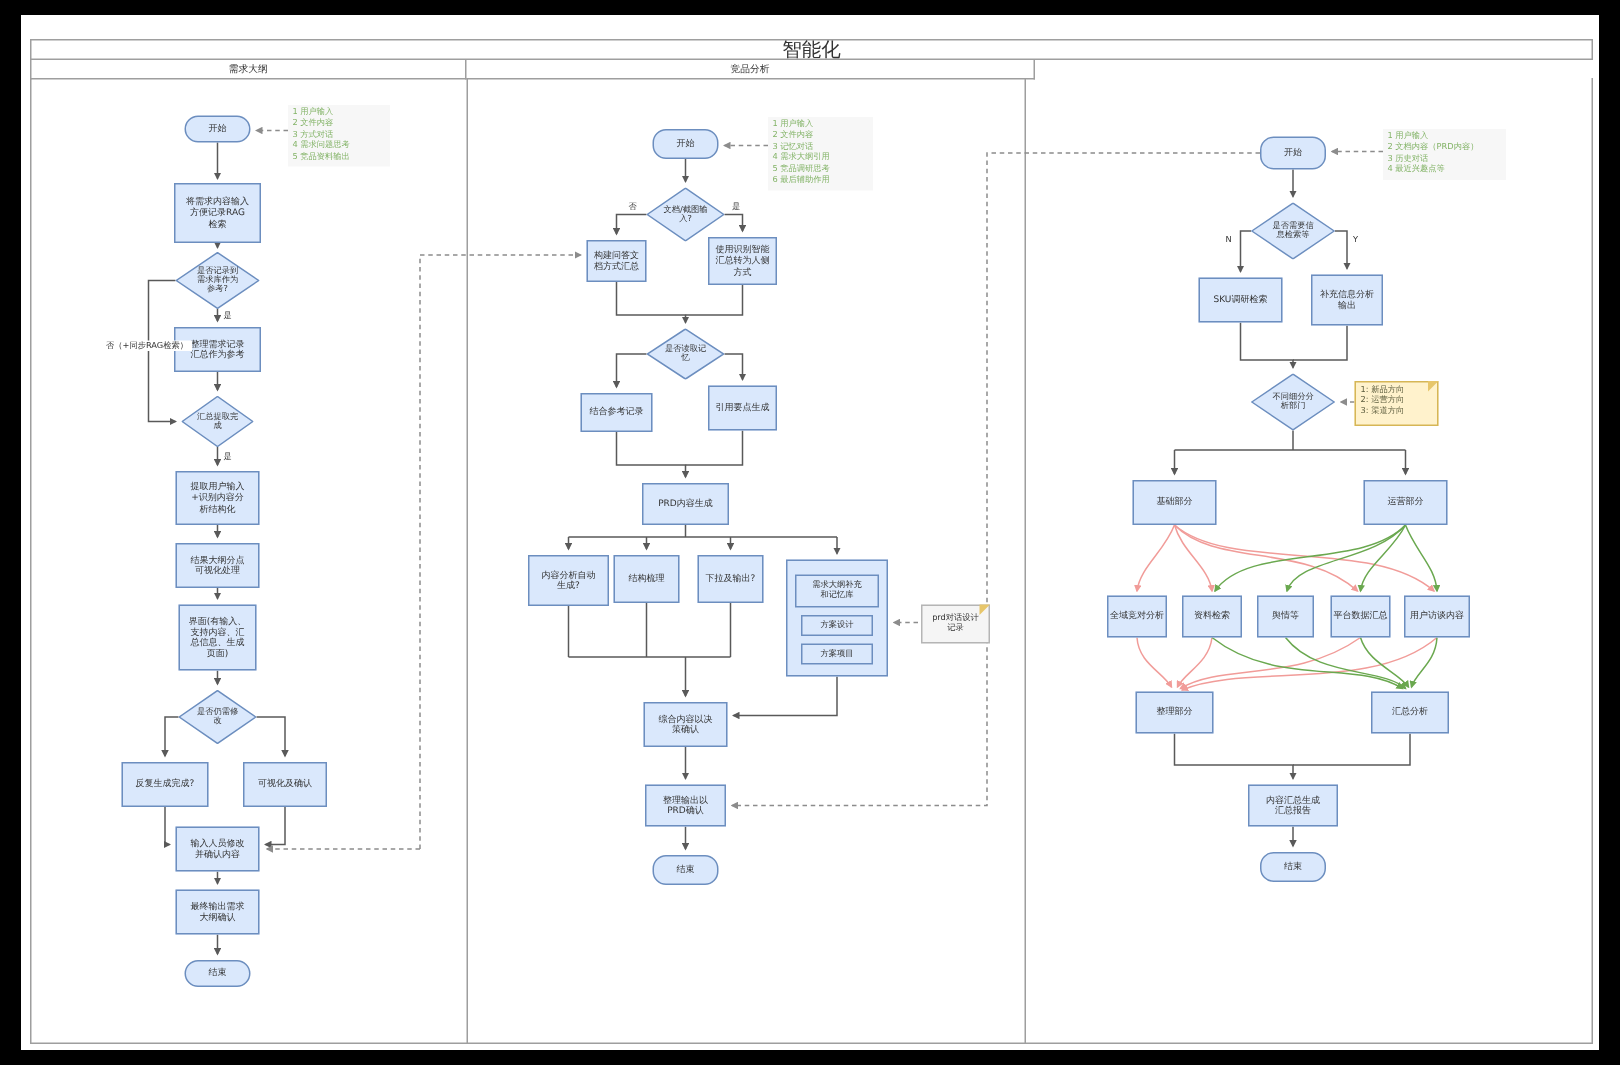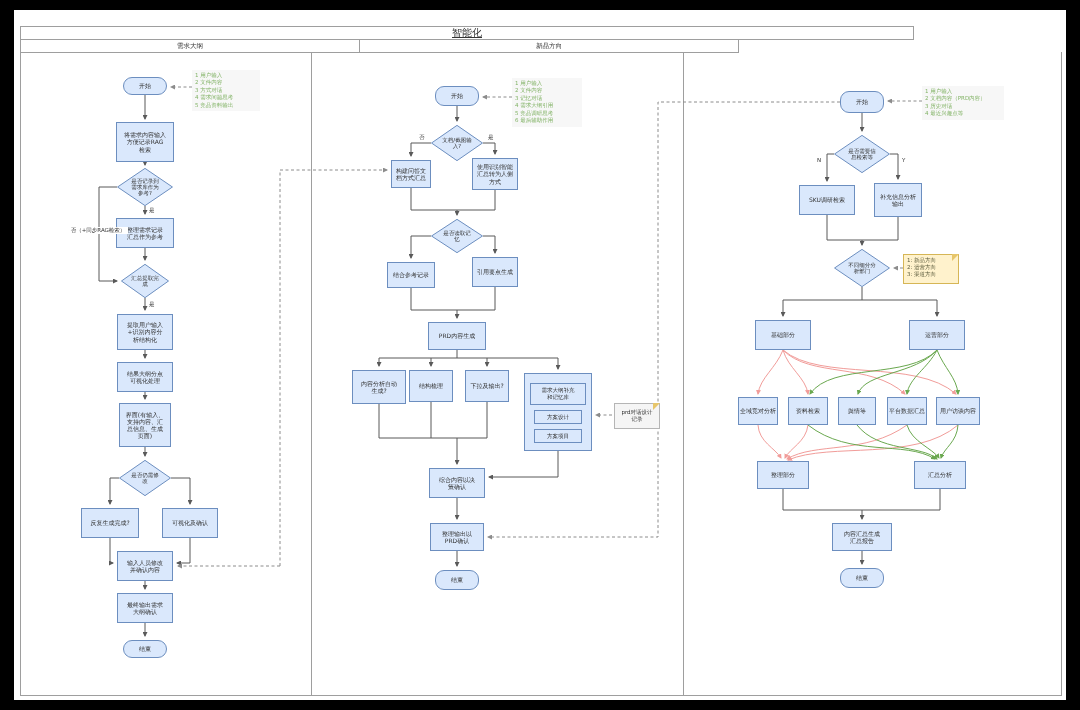--- a/index.html
+++ b/index.html
@@ -1,22 +1,22 @@
 <!DOCTYPE html>
 <html style="--node_fill: #dae8fc; --node_border: #6c8ebf; --lane_border: #9e9e9e; --edge: #595959; --edge_dashed: #8c8c8c; --edge_red: #f19c99; --edge_green: #6aa84f; --note_text: #82b366; --note_bg: #f7f7f7; --sticky_bg: #fff2cc; --sticky_border: #d6b656; --paper_bg: #f5f5f5; --paper_fold: #e7c66b; --text: #333333;"><head>
 <meta charset="utf-8">
 <style>
   html,body{margin:0;padding:0;width:1080px;height:710px;overflow:hidden;background:#000;
     font-family:"DejaVu Sans","Liberation Sans",sans-serif;}
   .stage{position:absolute;inset:0;}
   .canvas{position:absolute;left:14px;top:10px;width:1052px;height:690px;background:#fff;}
   
-  .pool-title{position:absolute;left:20px;top:26px;width:894px;height:14px;box-sizing:border-box;
+  .pool-title{position:absolute;left:20px;top:26px;width:1042px;height:14px;box-sizing:border-box;
     border:1px solid var(--lane_border);display:flex;align-items:center;justify-content:center;
-    font-size:10px;color:var(--text);z-index:1;text-decoration:underline;}
+    font-size:13px;color:var(--text);z-index:1;}
   .pool-headers{position:absolute;left:20px;top:40px;width:1042px;height:13px;box-sizing:border-box;
     display:flex;z-index:1;}
   .lane-head{box-sizing:border-box;border:1px solid var(--lane_border);border-top:none;
     display:flex;align-items:center;justify-content:center;font-size:6.5px;color:var(--text);}
   .lane-head+.lane-head{border-left:none;}
   .pool-body{position:absolute;left:20px;top:52px;width:1042px;height:644px;box-sizing:border-box;
     border-left:1px solid var(--lane_border);border-right:1px solid var(--lane_border);
     border-bottom:1px solid var(--lane_border);z-index:1;}
   .lane-divider{position:absolute;top:52px;height:644px;width:1px;background:var(--lane_border);z-index:1;}
   
@@ -57,22 +57,22 @@
   .greenc{stroke:var(--edge_green);fill:none;stroke-width:1;}
 </style>
 </head>
 <body>
 
 <div class="stage">
   <div class="canvas"></div>
 
   <div class="pool-title">智能化</div>
   <div class="pool-headers">
-    <div class="lane-head" style="width:340px">需求大纲</div>
-    <div class="lane-head" style="width:379px">新品方向</div>
+    <div class="lane-head" style="width:291px">需求大纲</div>
+    <div class="lane-head" style="width:379px">竞品分析</div>
   </div>
   <div class="pool-body"></div>
   <div class="lane-divider" style="left:311px"></div>
   <div class="lane-divider" style="left:683px"></div>
 
   <svg class="edges" width="1080" height="710" viewBox="0 0 1080 710">
     <defs>
       <marker id="a-dark" markerWidth="5" markerHeight="5" refX="4" refY="2.5" orient="auto">
           <path d="M0,0L5,2.5L0,5Z" fill="#595959"></path>
         </marker>

